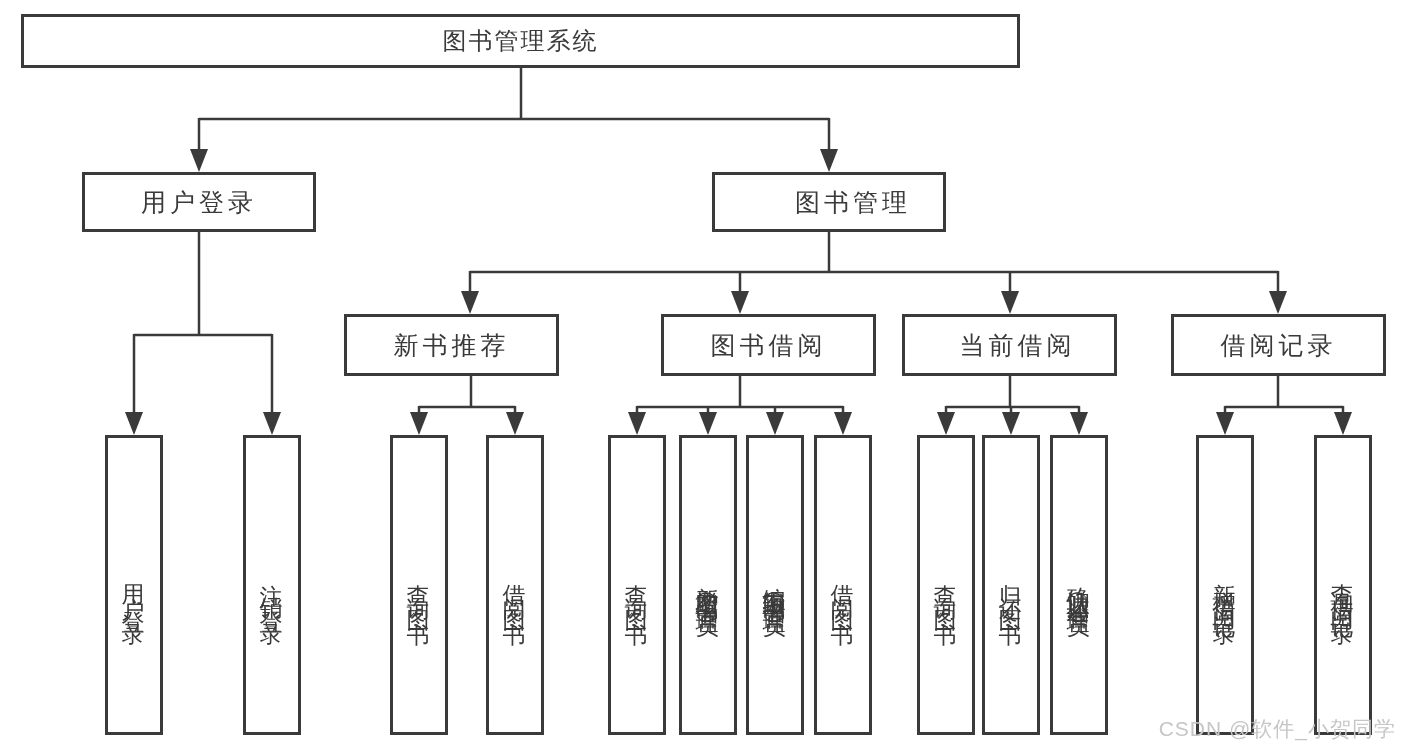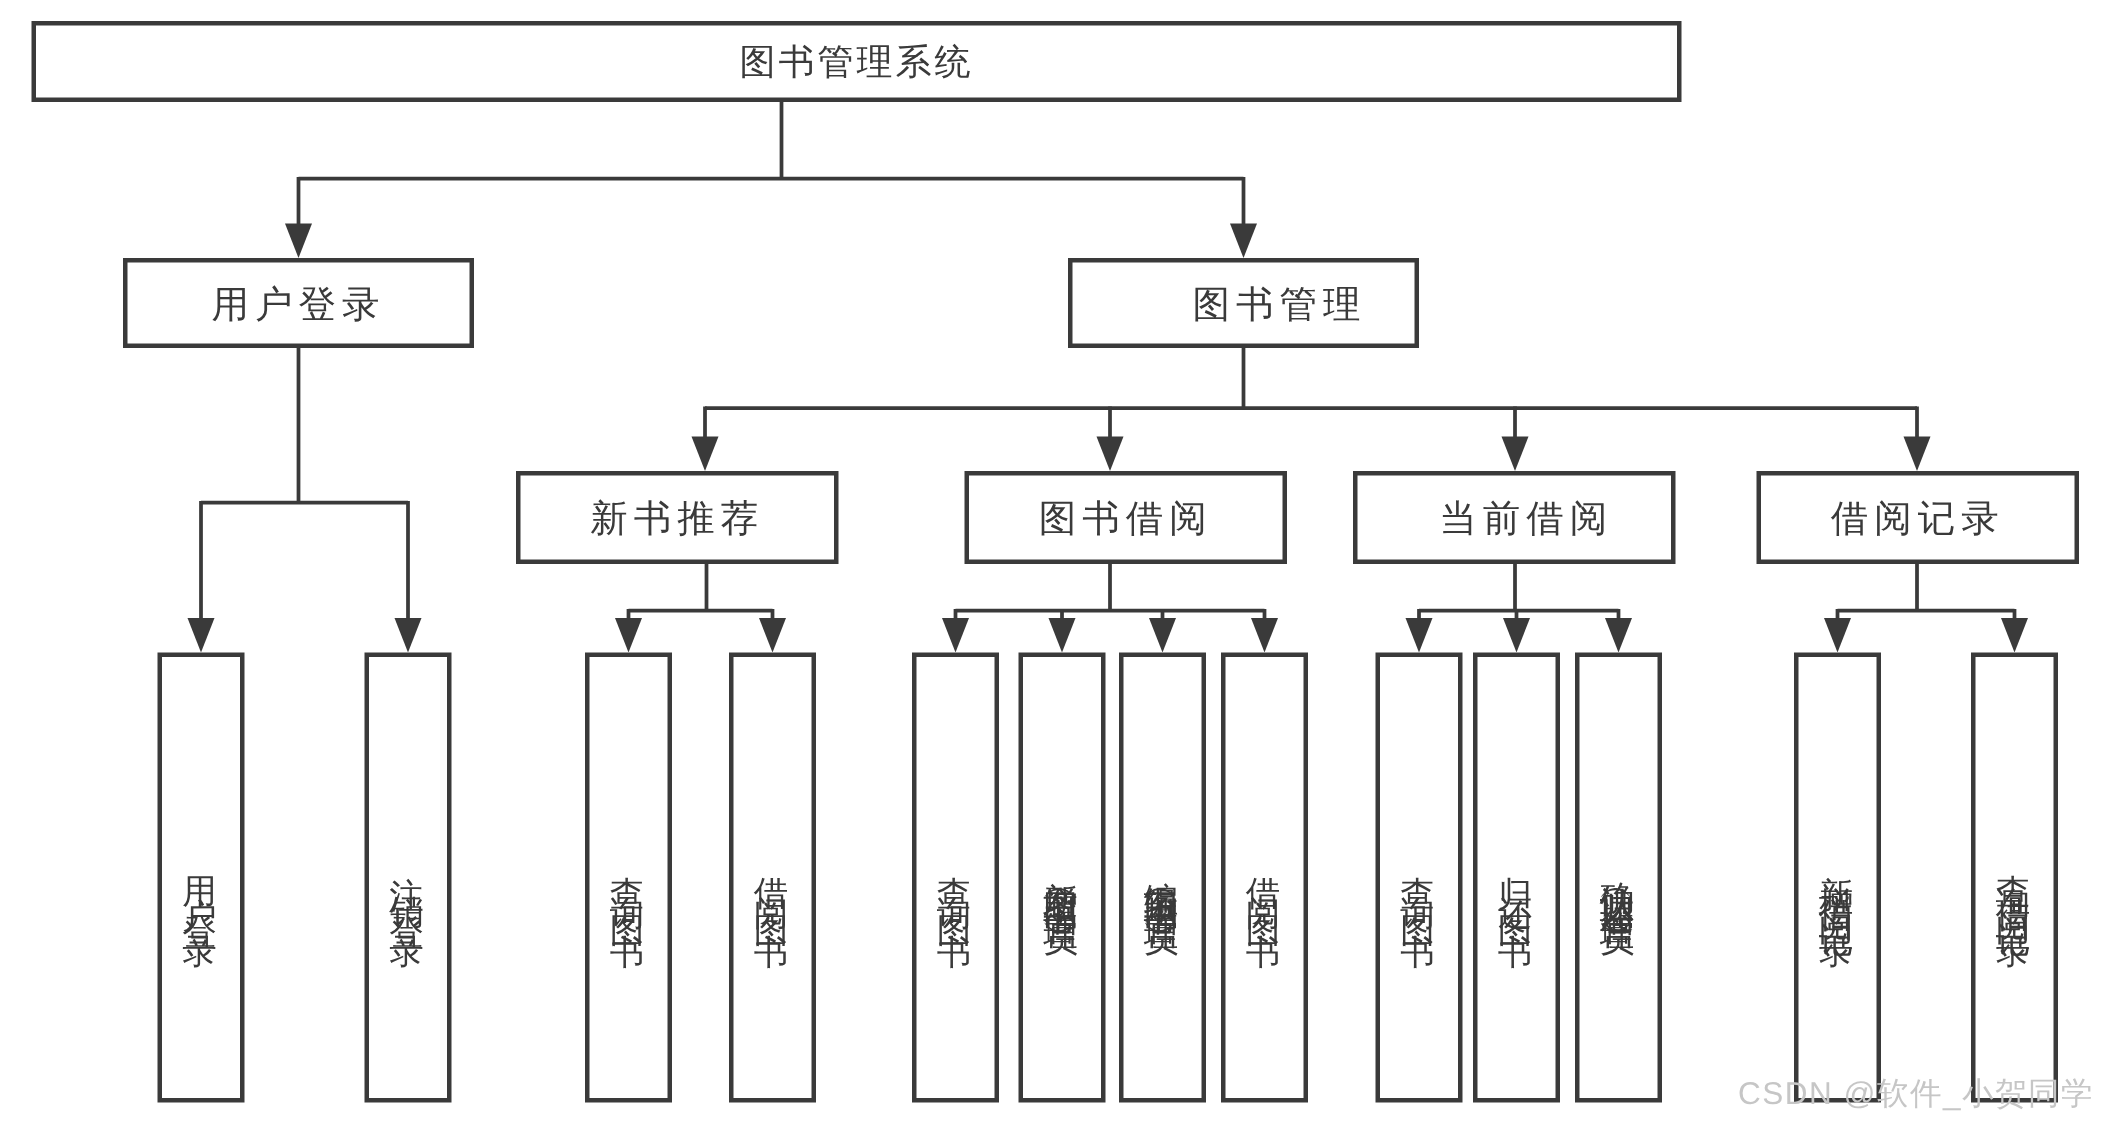--- a/index.html
+++ b/index.html
@@ -28,21 +28,21 @@
     background: #ffffff;
     display: flex;
     align-items: center;
     justify-content: center;
     color: #3a3a3a;
     text-align: center;
     white-space: nowrap;
   }
   .root {
     left: 21px; top: 14px;
-    width: 1100px; height: 54px;
+    width: 999px; height: 54px;
     font-size: 24px;
     letter-spacing: 2px;
   }
   .lvl2 {
     top: 172px;
     width: 234px; height: 60px;
     font-size: 25px;
     letter-spacing: 4px;
   }
   .lvl3 {
@@ -146,21 +146,21 @@
       <polygon points="1334,412 1352,412 1343,435"></polygon>
     </g>
   </svg>
 
   <div class="node root">图书管理系统</div>
 
   <div class="node lvl2" style="left:82px;">用户登录</div>
   <div class="node lvl2" style="left:712px;padding-left:48px;">图书管理</div>
 
   <div class="node lvl3" style="left:344px;">新书推荐</div>
-  <div class="node lvl3" style="left:643px;text-align:center;">图书借阅</div>
+  <div class="node lvl3" style="left:661px;text-align:center;">图书借阅</div>
   <div class="node lvl3" style="left:902px;padding-left:16px;">当前借阅</div>
   <div class="node lvl3" style="left:1171px;">借阅记录</div>
 
   <div class="node leaf ls-loose" style="left:105px;">用户登录</div>
   <div class="node leaf ls-loose" style="left:243px;">注销登录</div>
 
   <div class="node leaf ls-loose" style="left:390px;">查询图书</div>
   <div class="node leaf ls-loose" style="left:486px;">借阅图书</div>
 
   <div class="node leaf ls-loose" style="left:608px;">查询图书</div>

